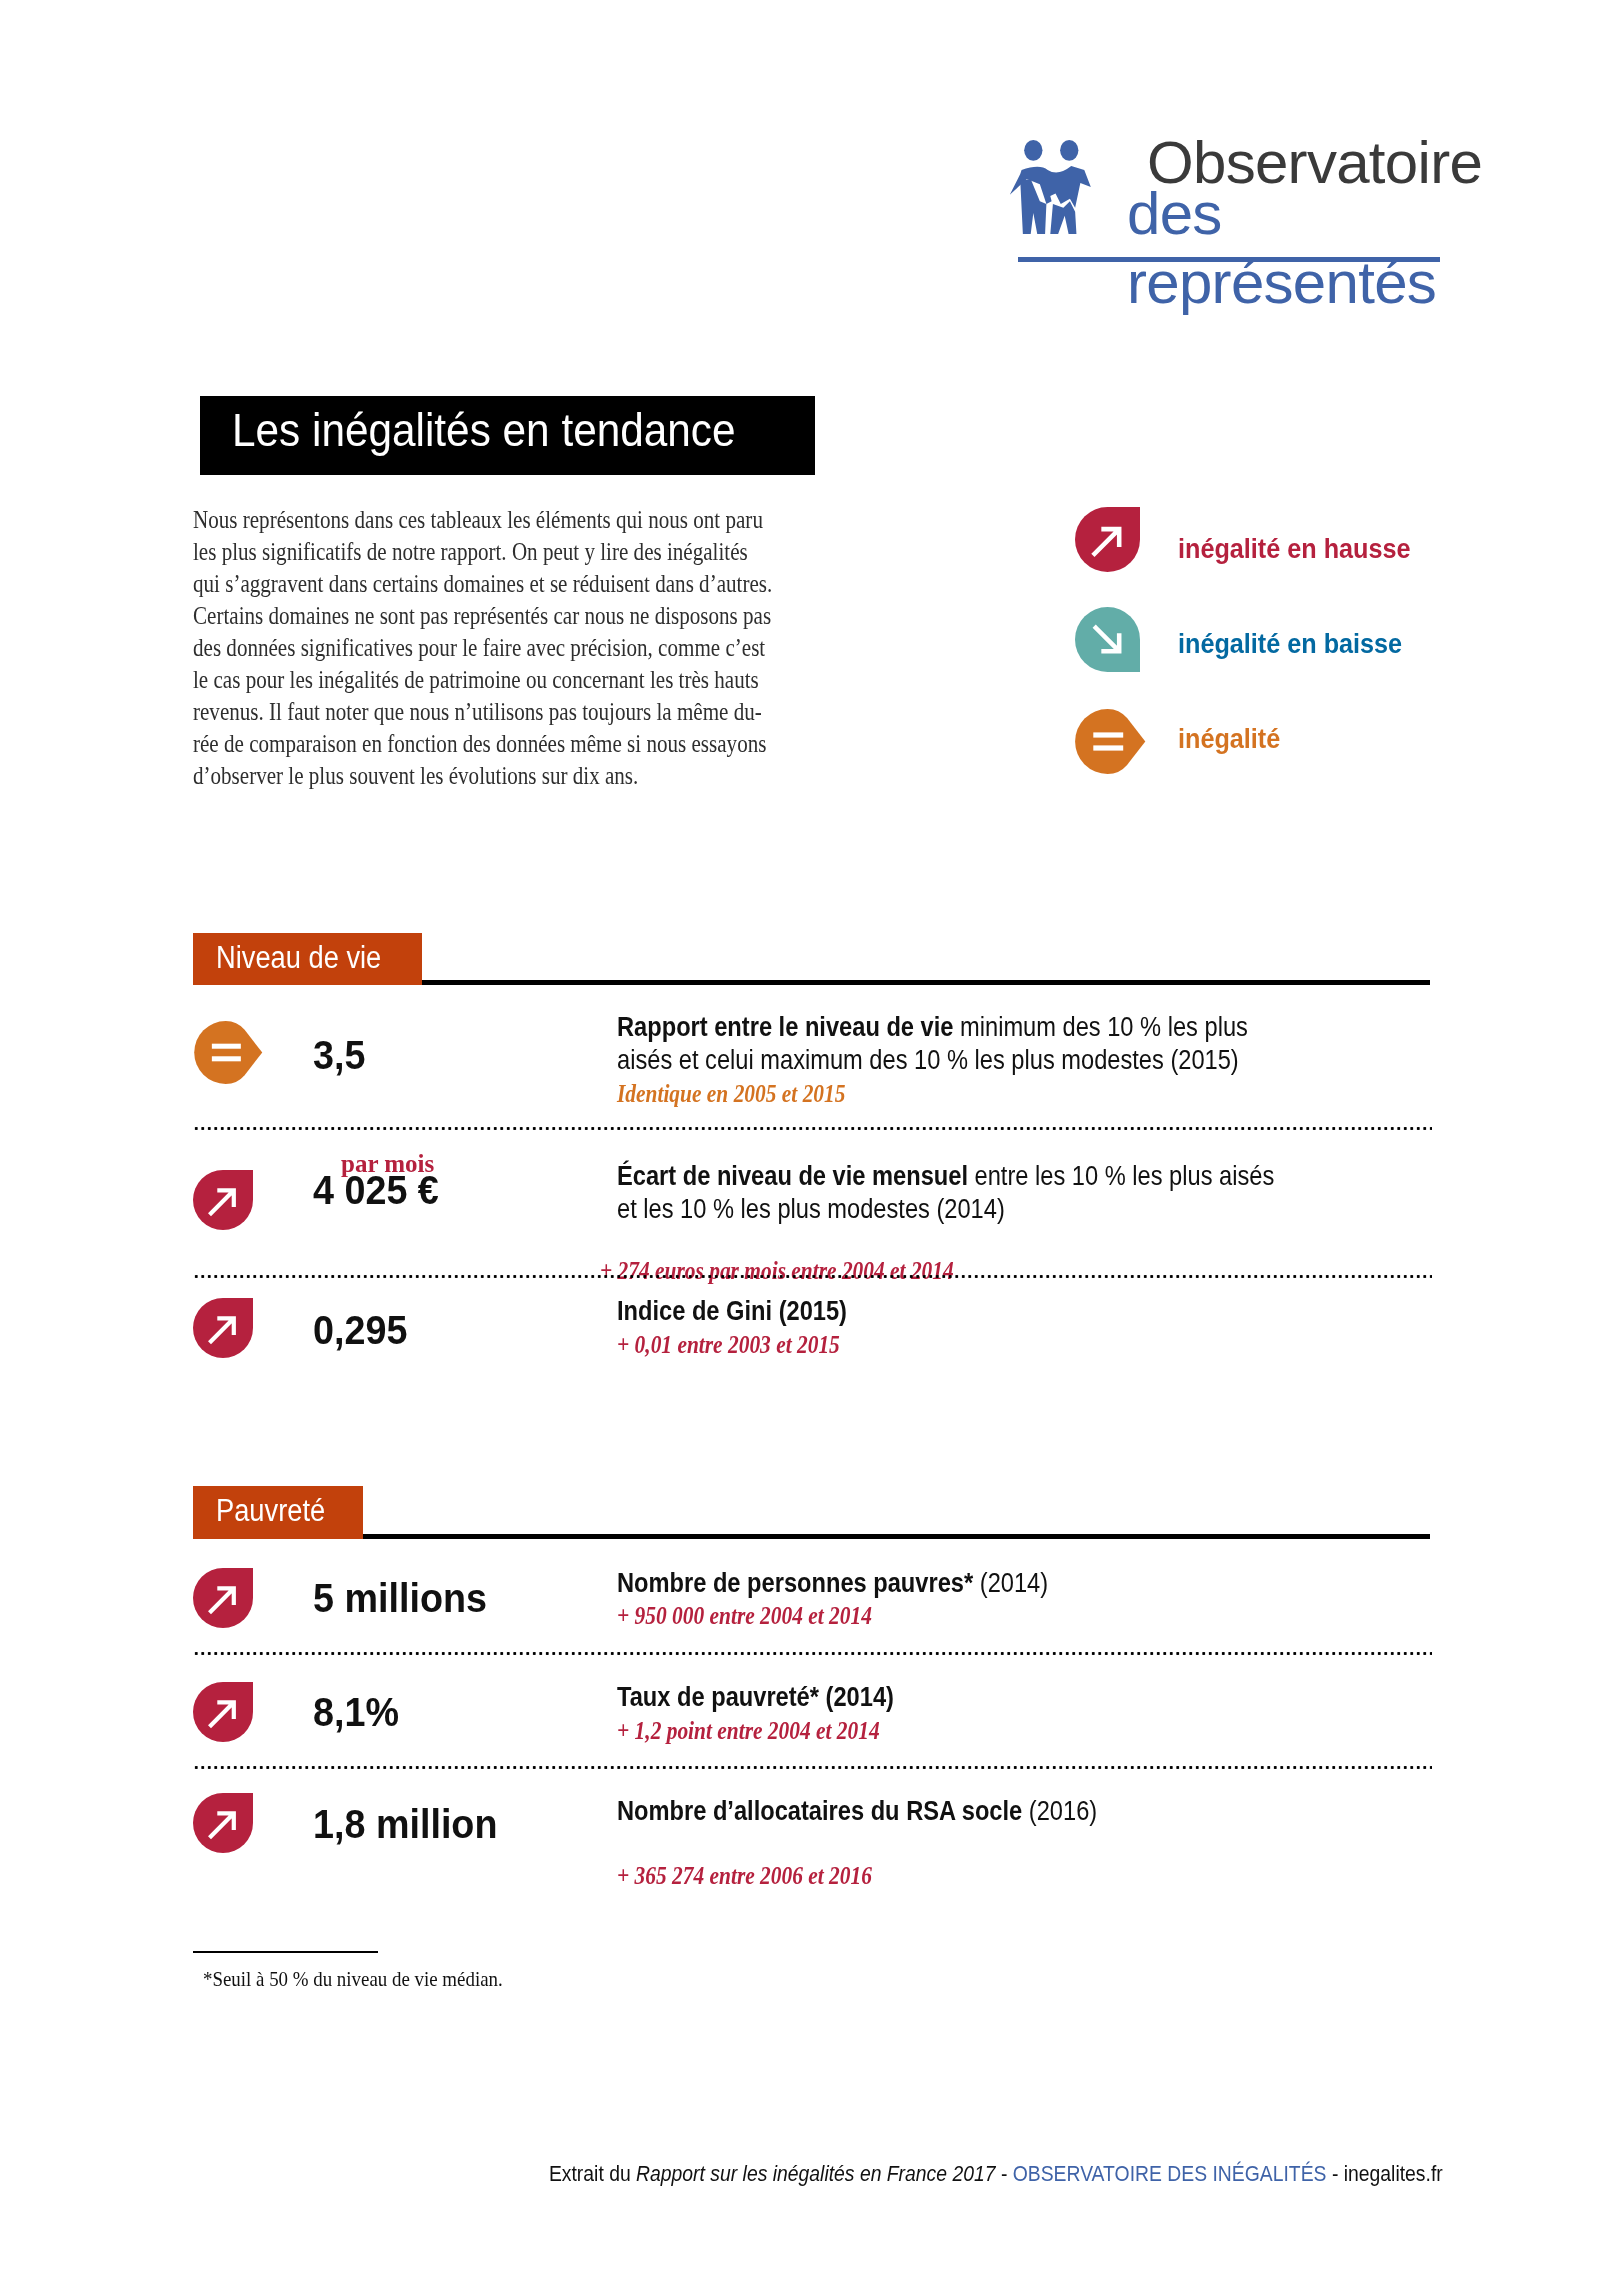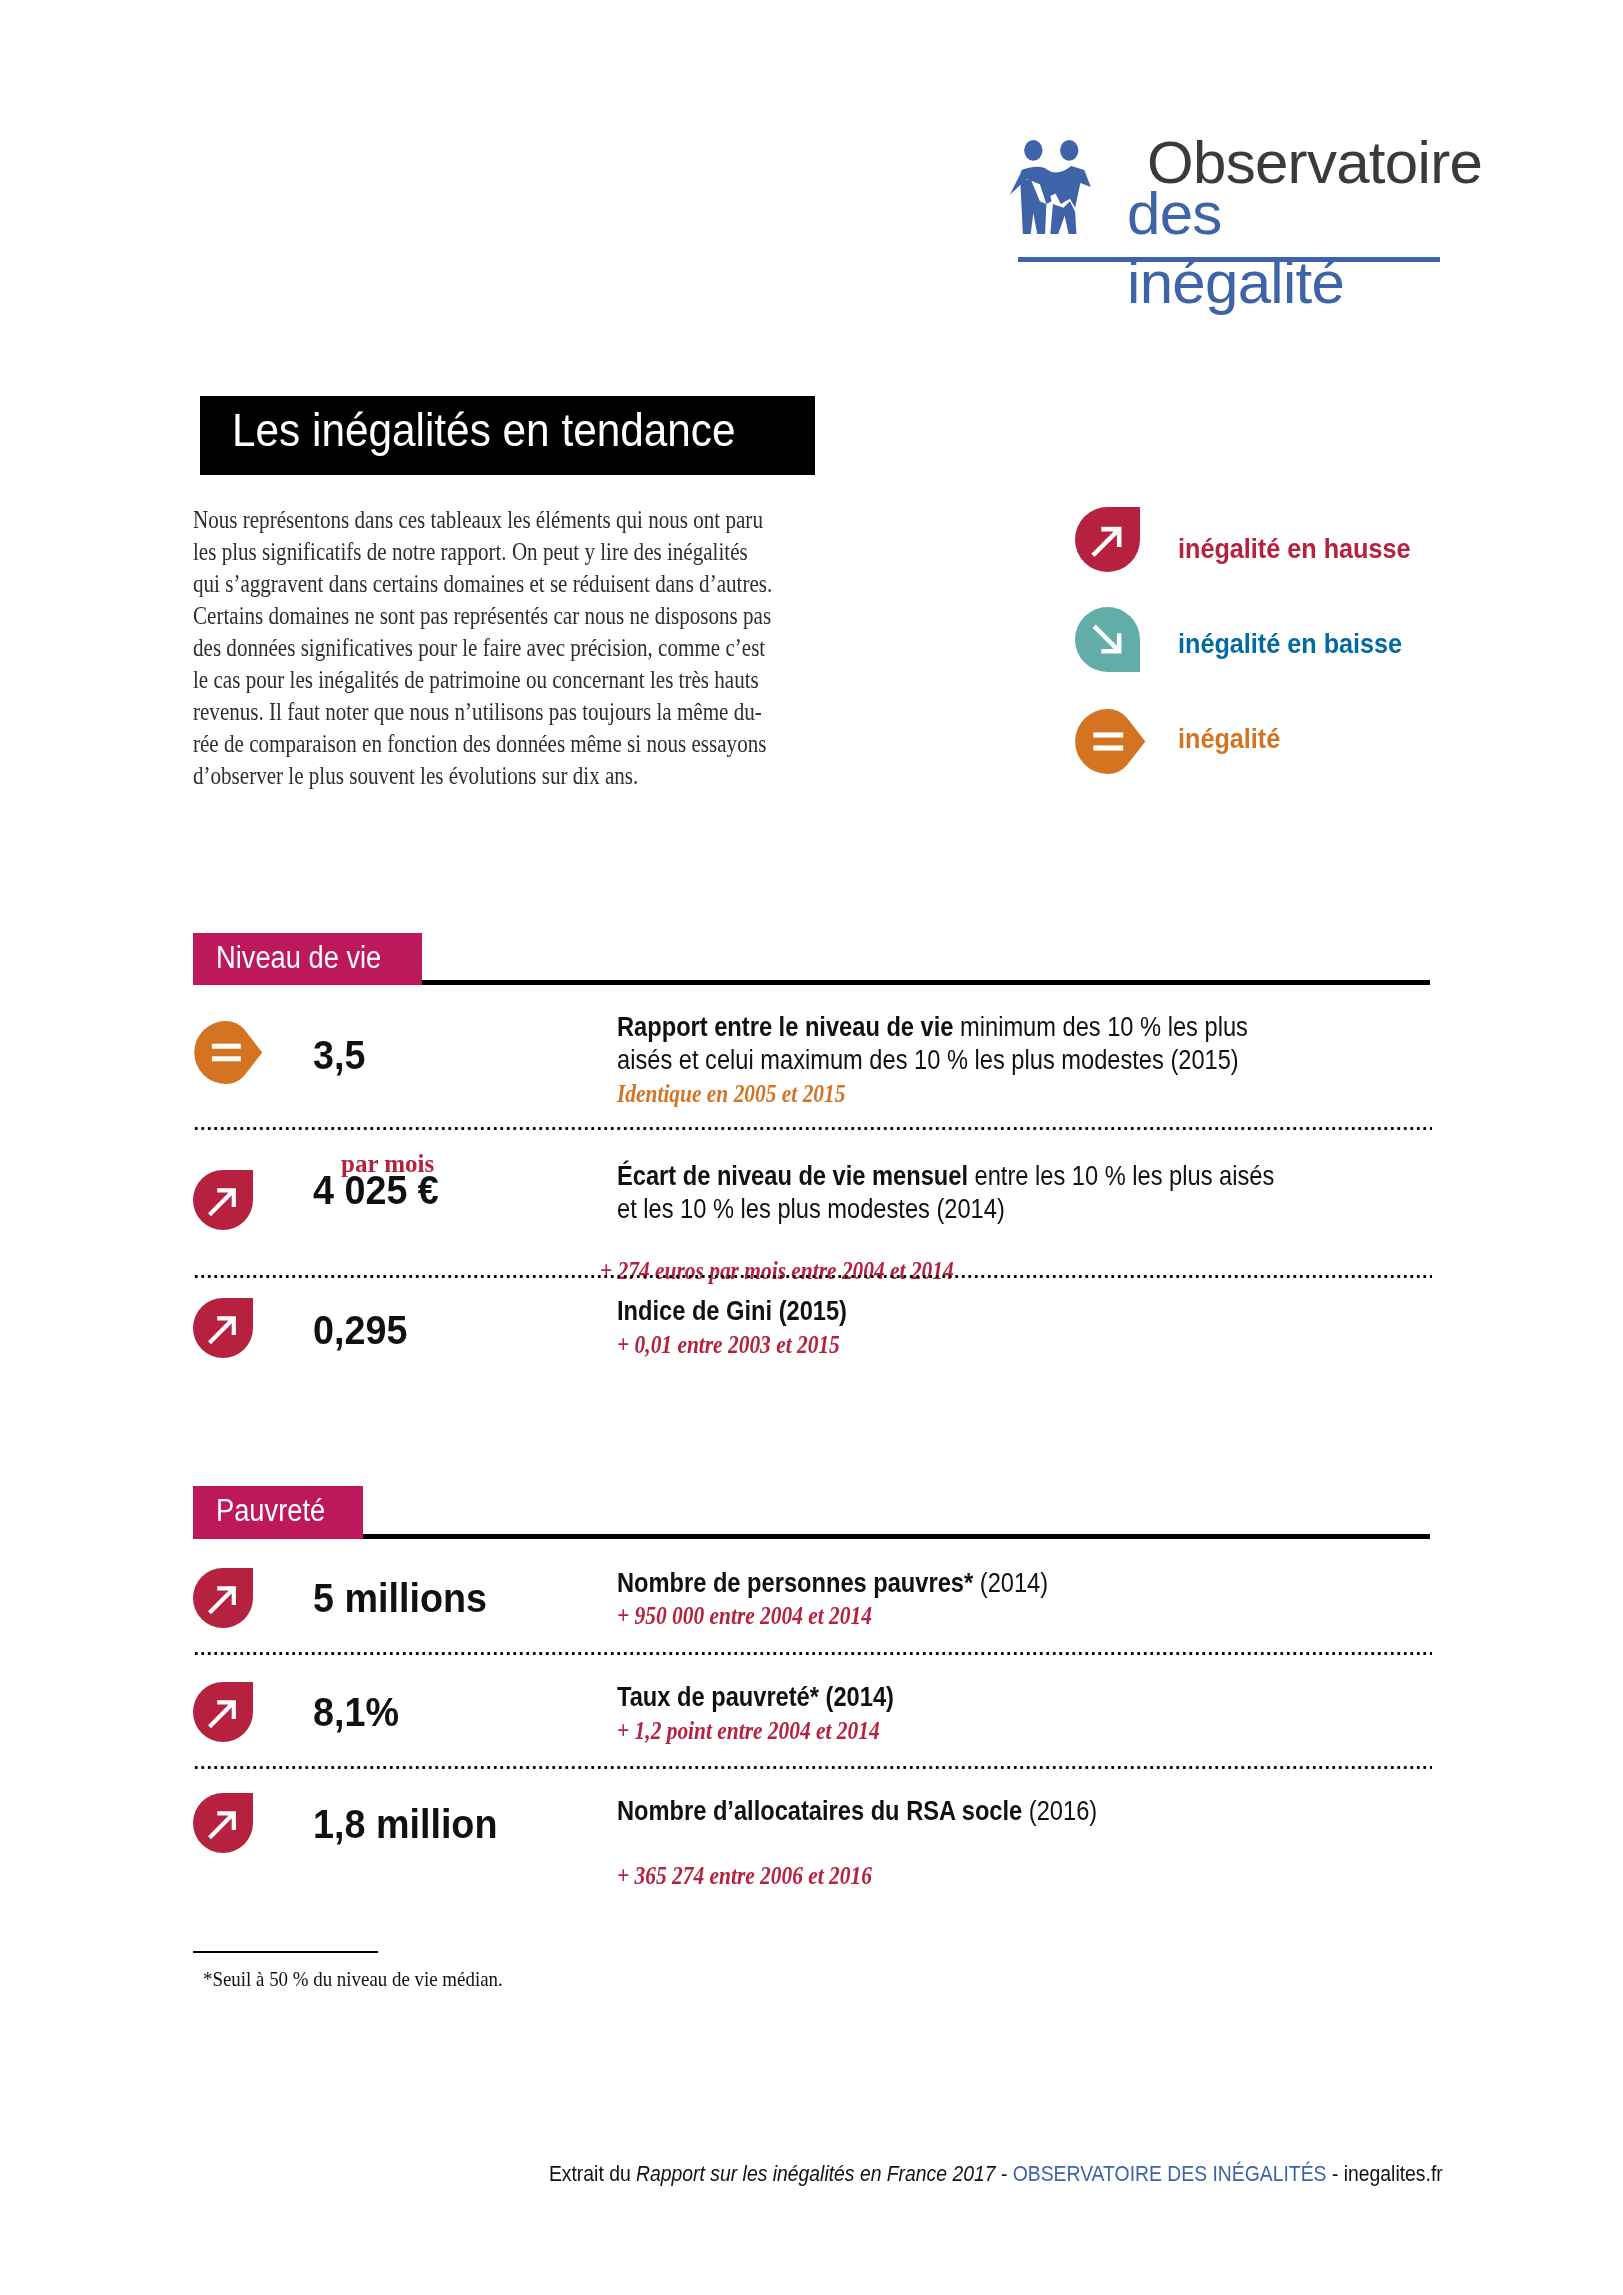--- a/index.html
+++ b/index.html
@@ -22,21 +22,21 @@
 
   
   #intro { left:193px; top:504px; width:825px; font-size:24.5px; line-height:32px; color:#2e2e2e; }
   #intro .ln { display:block; white-space:nowrap; transform:scaleX(0.86); transform-origin:0 0; }
 
   
   .legend-icon { width:65px; height:65px; }
   .legend-label { font-size:28px; font-weight:700; white-space:nowrap; }
 
   
-  .sec-tab { background:#be185d; color:#fff; font-size:31px; white-space:nowrap; }
+  .sec-tab { background:#c2410c; color:#fff; font-size:31px; white-space:nowrap; }
   .sec-tab span { position:absolute; left:23px; top:6.5px; display:inline-block; transform:scaleX(0.88); transform-origin:0 0; }
   .sec-rule { height:5.2px; background:#000; }
   .dots { height:3.3px; background-image: radial-gradient(circle, #000 1.4px, transparent 1.7px);
           background-size:6.5px 3.3px; background-repeat:repeat-x; }
 
   .row-icon { width:60px; height:60px; }
   .value { font-size:41px; font-weight:700; white-space:nowrap; color:#111; }
   .value span { display:inline-block; transform:scaleX(0.92); transform-origin:0 0; }
   .unit { font-size:25px; color:#B5213E; font-weight:700; white-space:nowrap; }
   .desc { font-size:27.5px; white-space:nowrap; color:#111; line-height:33px; }
@@ -63,21 +63,21 @@
   <svg class="abs" id="logo-figure" viewBox="0 0 128 150">
     <g fill="#3F63A8">
       <ellipse cx="40" cy="22" rx="14" ry="16"></ellipse>
       <ellipse cx="95" cy="22" rx="14" ry="16"></ellipse>
       <path d="M22 52 Q50 42 62 52 Q78 62 98 46 L118 52 L128 78 L112 72 L104 110 L96 96 L82 104 L74 88 L66 92 L68 100 L60 104 L50 74 L30 66 L4 90 L20 58 Z"></path>
       <path d="M20 68 L36 66 L50 100 L60 104 L58 150 L46 150 L40 118 L36 150 L24 150 Z"></path>
       <path d="M70 104 L86 110 L96 100 L104 116 L106 150 L94 150 L88 122 L78 150 L66 150 Z"></path>
     </g>
   </svg>
   <div class="abs sans" id="logo-line1">Observatoire</div>
-  <div class="abs sans" id="logo-line2">des inégalité</div>
+  <div class="abs sans" id="logo-line2">des représentés</div>
   <div class="abs" id="logo-underline"></div>
 </div>
 
 <div class="abs" id="title-box"></div>
 <div class="abs sans" id="title-text">
   <span class="cond" style="transform:scaleX(0.92)">Les inégalités en tendance</span>
 </div>
 
 <div class="abs serif" id="intro">
   <span class="ln">Nous représentons dans ces tableaux les éléments qui nous ont paru</span>

